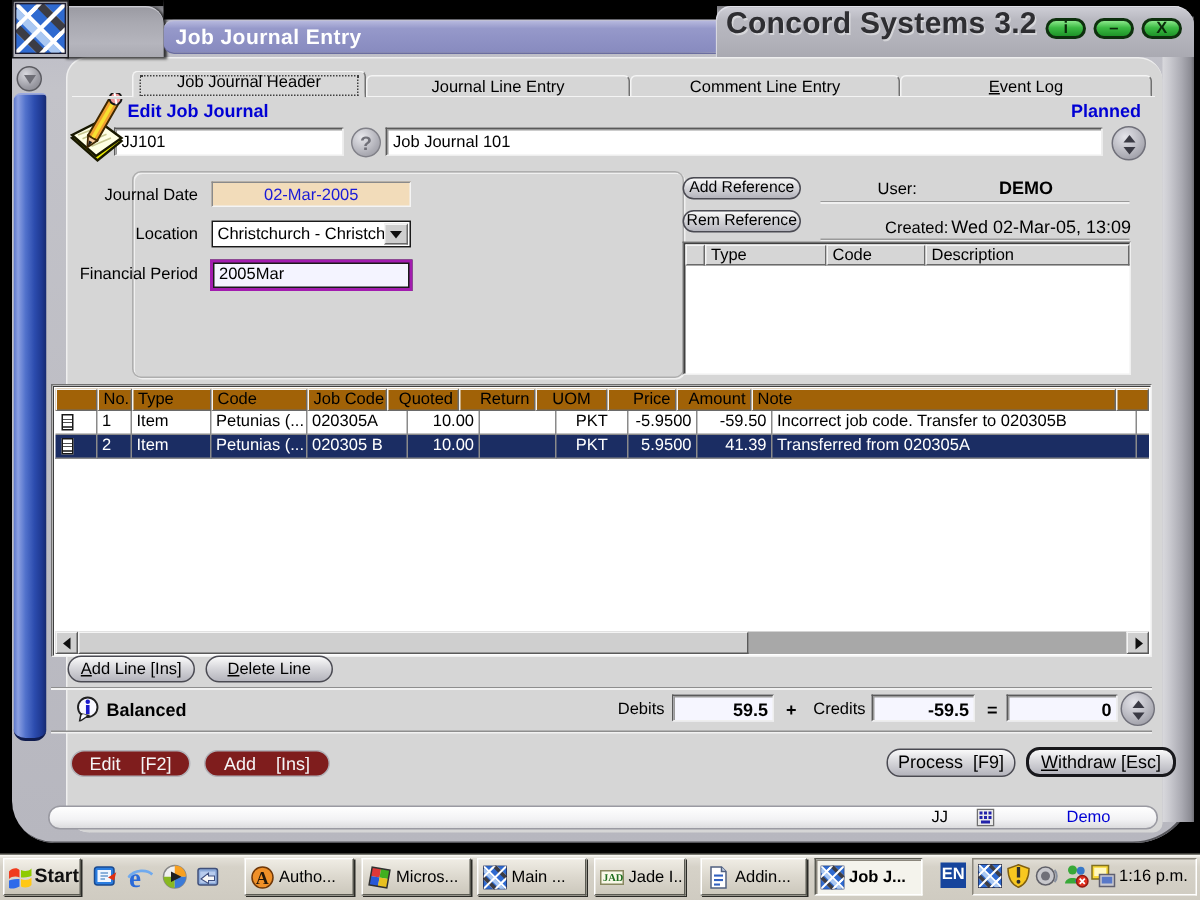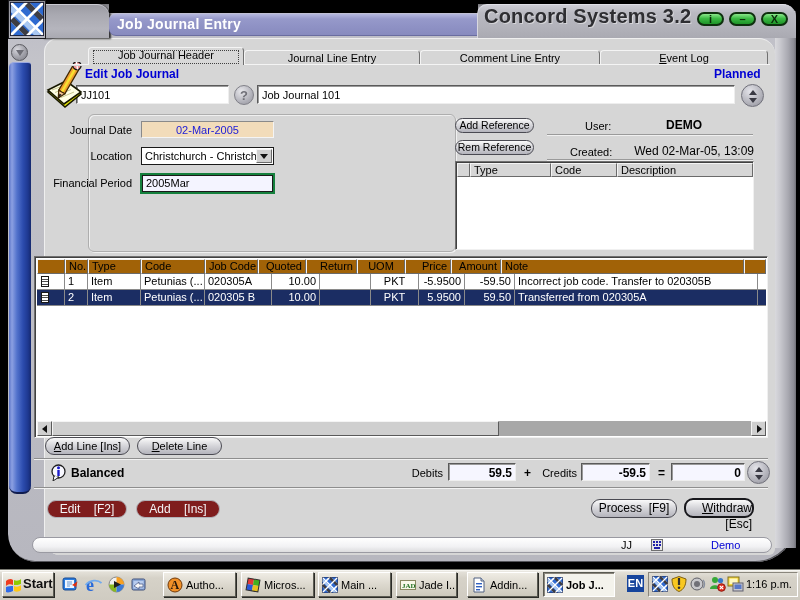--- a/index.html
+++ b/index.html
@@ -160,30 +160,30 @@
   <div class="abs" style="left:141px; top:121px; width:133px; height:17px; background:#f2dcba;
     border:1px solid; border-color:#8a8a8a #f4f4f4 #f4f4f4 #8a8a8a; font-size:11px; color:#1a1ad8; text-align:center; line-height:16px;">02-Mar-2005</div>
   <div class="abs lbl" style="left:30px; top:150px; width:102px;">Location</div>
   <div class="abs" style="left:141px; top:147px; width:133px; height:18px; background:#fff; border:1px solid #1a1a1a;">
     <div style="font-size:11px; margin:2px 0 0 3px; white-space:nowrap; overflow:hidden;">Christchurch - Christchu</div>
     <div style="position:absolute; right:1px; top:1px; width:16px; height:14px; background:#cfcfcf;
       border:1px solid; border-color:#f4f4f4 #6a6a6a #6a6a6a #f4f4f4;"></div>
     <div style="position:absolute; right:5px; top:6px; border-left:4px solid transparent; border-right:4px solid transparent; border-top:5px solid #101010;"></div>
   </div>
   <div class="abs lbl" style="left:30px; top:177px; width:102px;">Financial Period</div>
-  <div class="abs" style="left:140px; top:173px; width:135px; height:21px; border:2px solid #15803d; background:#1a1a1a; padding:1px;">
+  <div class="abs" style="left:140px; top:173px; width:135px; height:21px; border:2px solid #a21caf; background:#1a1a1a; padding:1px;">
     <div style="width:100%; height:100%; background:#f4f4ff; font-size:11px; padding:1px 0 0 3px;">2005Mar</div>
   </div>
 
   <div class="abs pill" style="left:455px; top:118px; width:79px; height:15px; line-height:13px; font-size:10.5px; white-space:nowrap;">Add Reference</div>
   <div class="abs pill" style="left:455px; top:140px; width:79px; height:15px; line-height:13px; font-size:10.5px; white-space:nowrap;">Rem Reference</div>
   <div class="abs t11" style="left:585px; top:120px;">User:</div>
   <div class="abs" style="left:544px; top:118px; width:158px; text-align:right; font-size:12px; font-weight:bold;">DEMO</div>
   <div class="abs" style="left:547px; top:134px; width:206px; height:2px; background:linear-gradient(180deg,#9a9a9a 0 1px,#f0f0f0 1px);"></div>
-  <div class="abs t11" style="left:570px; top:146px;">Created:</div>
+  <div class="abs t11" style="left:590px; top:146px;">Created:</div>
   <div class="abs" style="left:544px; top:144px; width:210px; text-align:right; font-size:12px; font-weight:normal;">Wed 02-Mar-05, 13:09</div>
   <div class="abs" style="left:547px; top:159px; width:206px; height:2px; background:linear-gradient(180deg,#9a9a9a 0 1px,#f0f0f0 1px);"></div>
 
   <div class="abs" style="left:455px; top:161px; width:299px; height:89px; background:#fff;
     border:1px solid; border-color:#707070 #f0f0f0 #f0f0f0 #707070; box-shadow:inset 1px 1px 0 #404040;">
     <div style="display:flex; height:14px; font-size:11px; background:#d6d6d6; margin:1px 0 0 1px;">
       <div class="hcell" style="width:13px;"></div>
       <div class="hcell" style="width:81px;">Type</div>
       <div class="hcell" style="width:66px;">Code</div>
       <div class="hcell" style="flex:1;">Description</div>
@@ -223,21 +223,21 @@
     <div class="grow" style="top:33px; color:#fff; background:#1b2d63;">
       <div class="gc" style="width:28px;"><span class="rowico"></span></div>
       <div class="gc" style="width:23px;">2</div>
       <div class="gc" style="width:53px;">Item</div>
       <div class="gc" style="width:64px;">Petunias (...</div>
       <div class="gc" style="width:67px;">020305 B</div>
       <div class="gc" style="width:48px; text-align:right;">10.00</div>
       <div class="gc" style="width:51px;"></div>
       <div class="gc" style="width:48px; text-align:center;">PKT</div>
       <div class="gc" style="width:46px; text-align:right;">5.9500</div>
-      <div class="gc" style="width:50px; text-align:right;">59.50</div>
+      <div class="gc" style="width:50px; text-align:right;">41.39</div>
       <div class="gc" style="width:243px;">Transferred from 020305A</div>
       <div class="gc" style="flex:1; border-right:none;"></div>
     </div>
 
     <div style="position:absolute; left:2px; bottom:1px; right:1px; height:15px; background:#a8a8a8;">
       <div style="position:absolute; left:0; top:0; width:15px; height:15px;" class="sbtn">
           <div class="arrl"></div>
         </div>
       <div style="position:absolute; left:15px; top:0; width:447px; height:15px;" class="sbtn"></div>
       <div style="position:absolute; right:0; top:0; width:15px; height:15px;" class="sbtn">
@@ -264,21 +264,21 @@
   <div class="abs lbl" style="left:537px; top:467px; width:40px;">Credits</div>
   <div class="abs nfield" style="left:581px; top:463px; width:69px;">-59.5</div>
   <div class="abs" style="left:658px; top:466px; font-size:12px; font-weight:bold;">=</div>
   <div class="abs nfield" style="left:671px; top:463px; width:74px;">0</div>
   <div class="abs spin" style="left:747px; top:461px;"></div>
   <div class="abs groove" style="left:34px; top:487px; width:734px;"></div>
 
   <div class="abs dpill" style="left:47px; top:500px; width:80px; height:18px;">Edit&nbsp;&nbsp;&nbsp;&nbsp;[F2]</div>
   <div class="abs dpill" style="left:136px; top:500px; width:84px; height:18px;">Add&nbsp;&nbsp;&nbsp;&nbsp;[Ins]</div>
   <div class="abs pill" style="left:591px; top:499px; width:86px; height:19px; line-height:17px; font-size:12px;">Process&nbsp; [F9]</div>
-  <div class="abs pill" style="left:684px; top:498px; width:70px; height:20px; line-height:16px; font-size:12px; border:2px solid #18181c;text-align:right;"><u>W</u>ithdraw [Esc]</div>
+  <div class="abs pill" style="left:684px; top:498px; width:100px; height:20px; line-height:16px; font-size:12px; border:2px solid #18181c;"><u>W</u>ithdraw [Esc]</div>
 
   <div class="abs" style="left:32px; top:537px; width:740px; height:16px; border-radius:8px;
     background:linear-gradient(180deg,#ffffff 0,#f2f2f4 60%,#dcdcde 100%); border:1px solid #9a9aa2;">
     <div style="position:absolute; left:588px; top:1px; font-size:11px;">JJ</div>
     <svg style="position:absolute; left:618px; top:1px;" width="12" height="12" viewBox="0 0 12 12">
       <rect x="0.5" y="0.5" width="11" height="11" fill="#e8e8e8" stroke="#707070"></rect>
       <rect x="2" y="2" width="2" height="2" fill="#2222aa"></rect>
         <rect x="5" y="2" width="2" height="2" fill="#2222aa"></rect>
         <rect x="8" y="2" width="2" height="2" fill="#2222aa"></rect>
       <rect x="2" y="5" width="2" height="2" fill="#2222aa"></rect>

